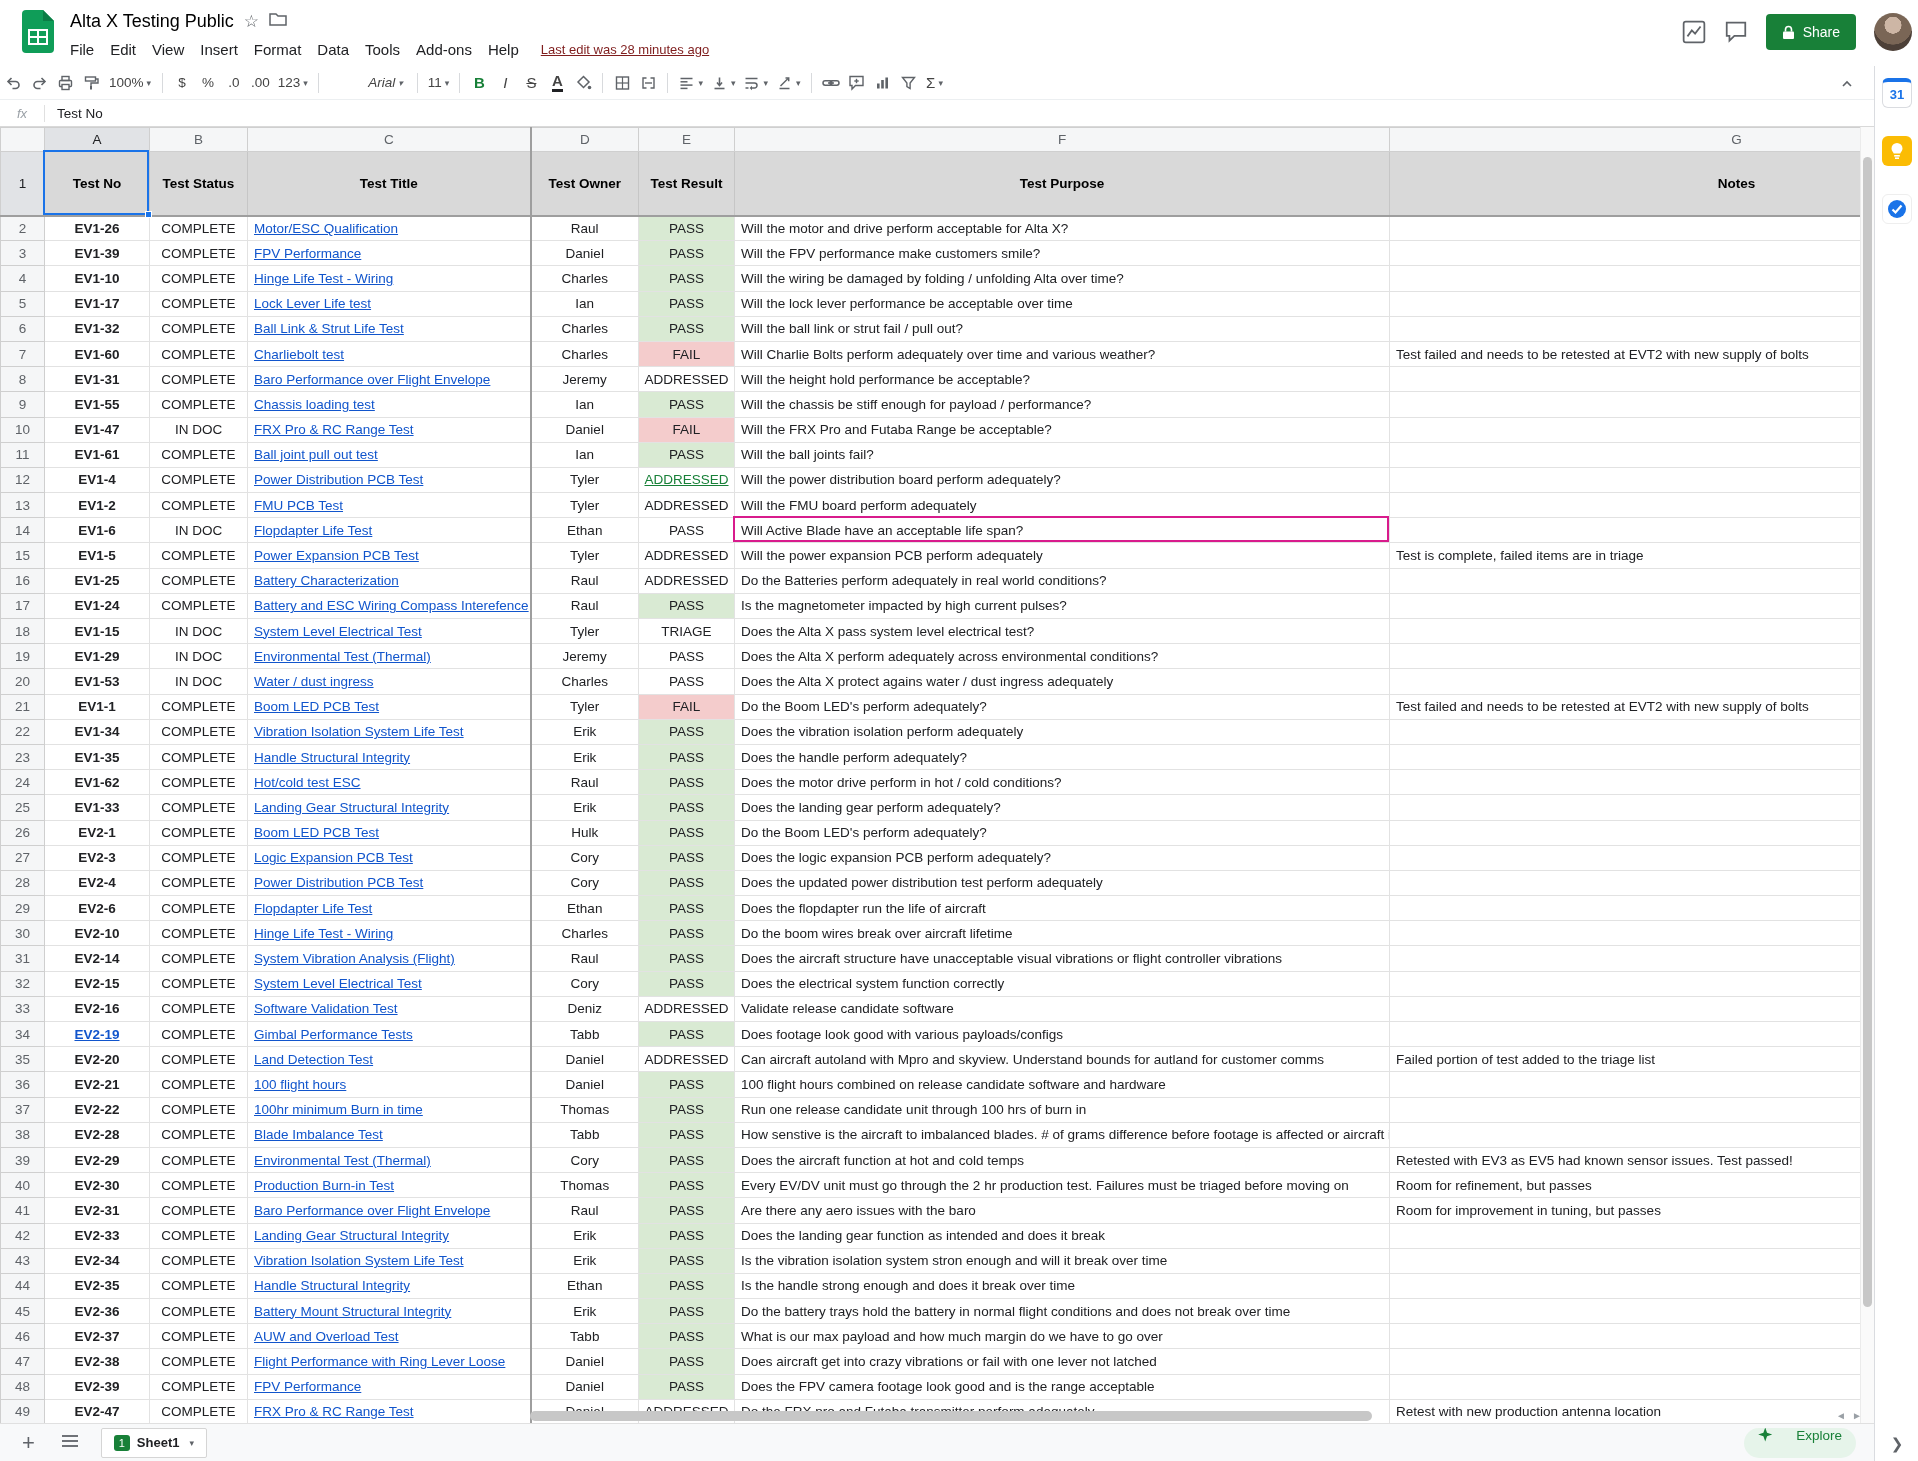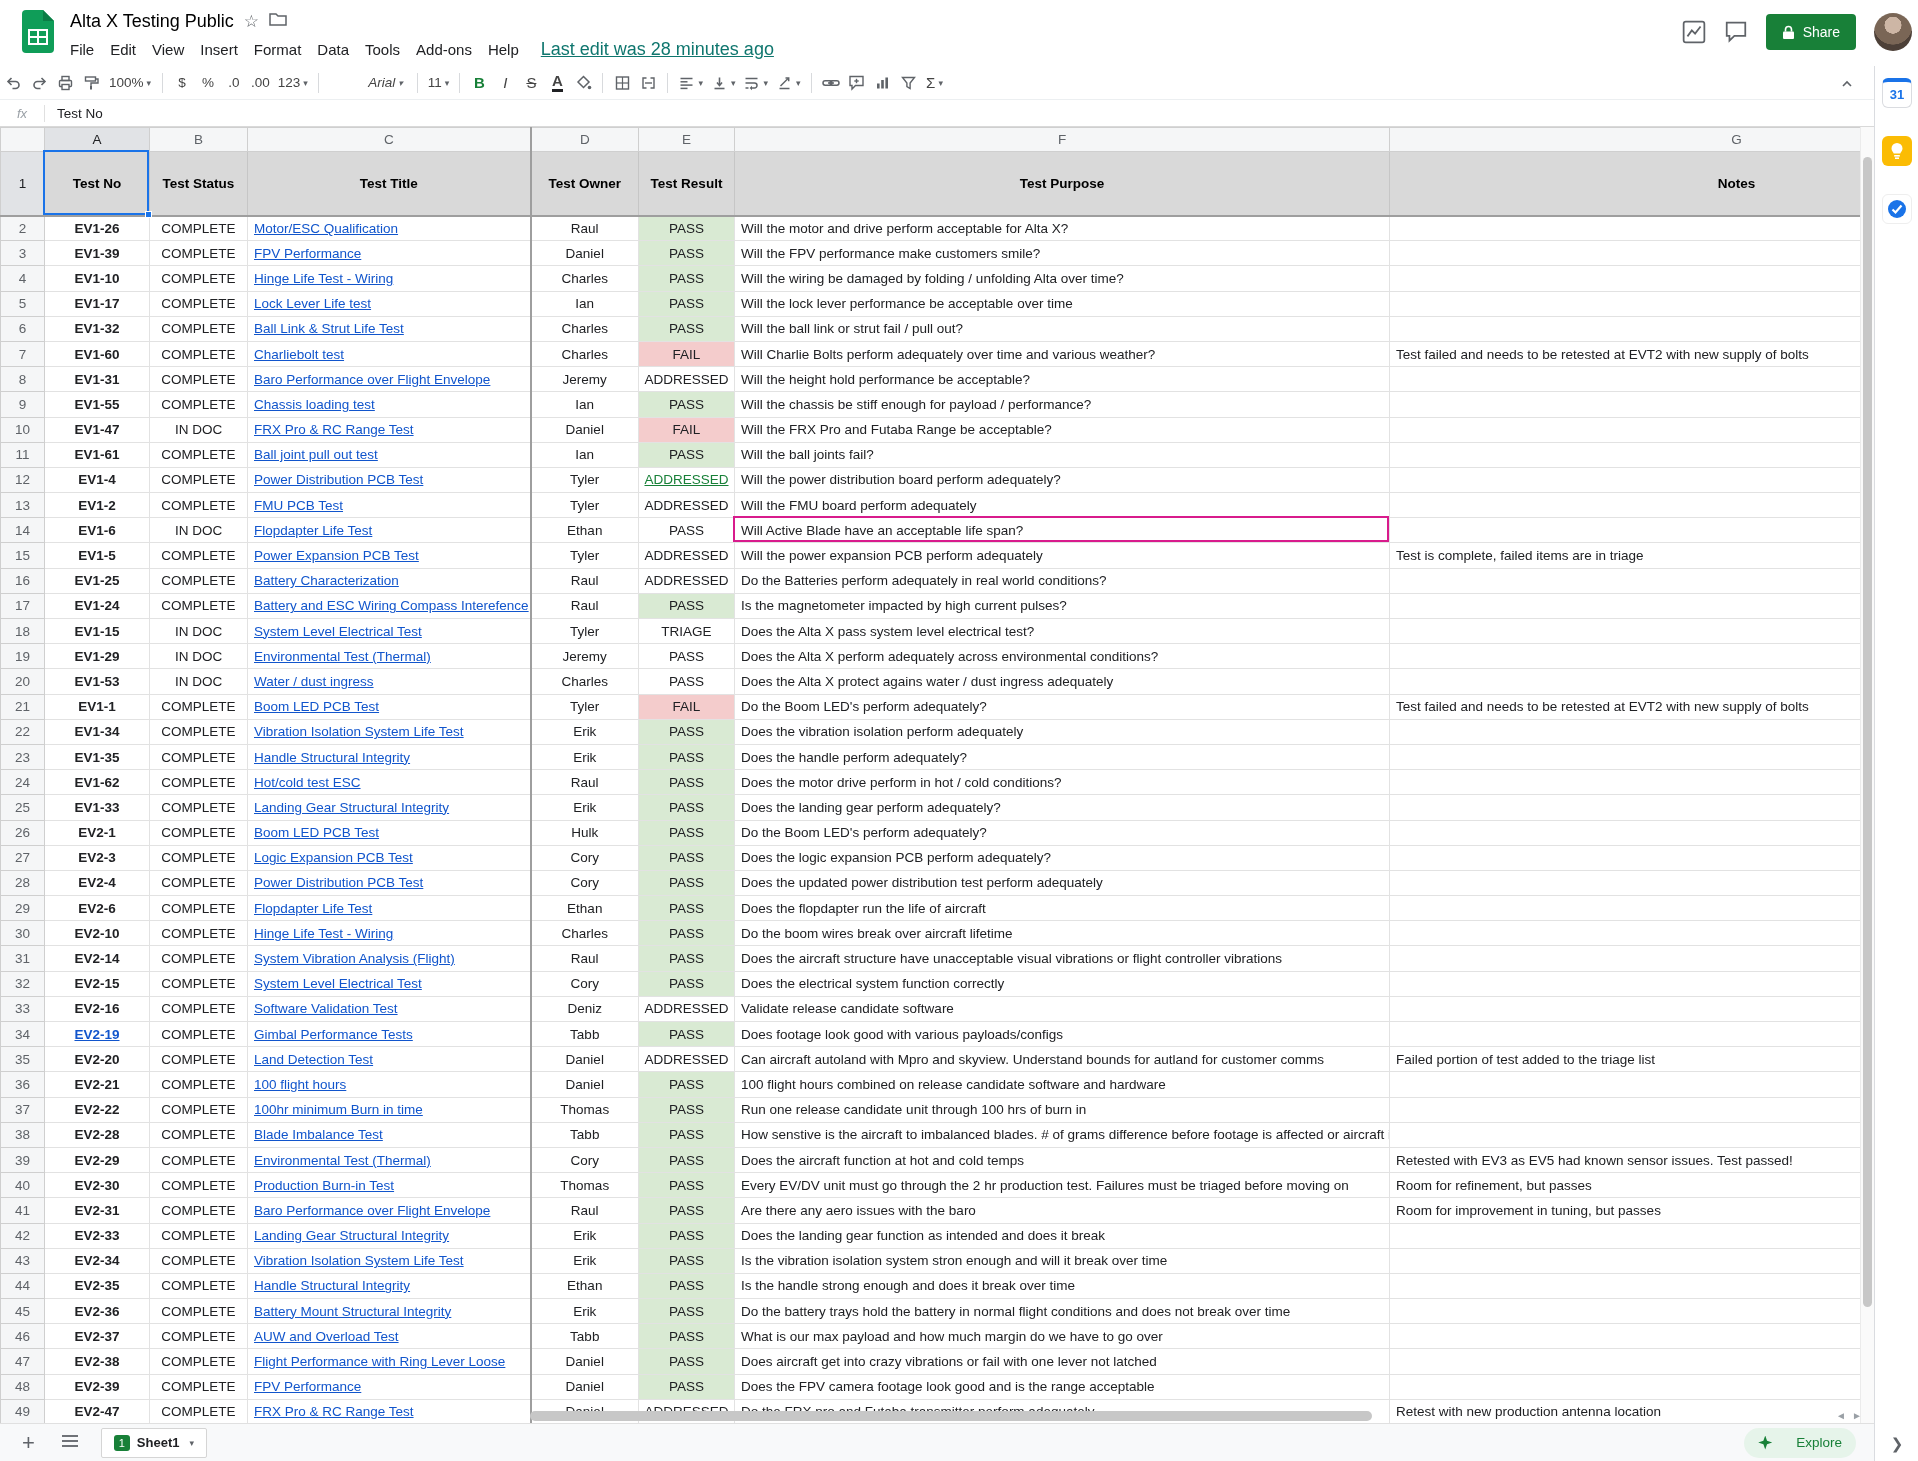--- a/index.html
+++ b/index.html
@@ -8,21 +8,21 @@
   #app { position:relative; width:1918px; height:1461px; }
 
   
   .titlebar { position:absolute; top:0; left:0; width:1918px; height:66px; background:#fff; }
   .logo { position:absolute; left:22px; top:10px; }
   .title-row { position:absolute; left:70px; top:8px; height:26px; display:flex; align-items:center; gap:10px; }
   .doc-title { font-size:18px; color:#000; white-space:nowrap; }
   .star { font-size:17px; color:#5f6368; line-height:1; }
   .menubar { position:absolute; left:62px; top:36px; height:26px; display:flex; align-items:center; }
   .menu-item { font-size:15px; color:#202124; padding:3px 8px; border-radius:3px; cursor:default; }
-  .last-edit { font-size:18px; color:#0f766e; text-decoration:underline; margin-left:14px; white-space:nowrap; }
+  .last-edit { font-size:13px; color:#7f1d1d; text-decoration:underline; margin-left:14px; white-space:nowrap; }
   .top-right { position:absolute; right:6px; top:13px; display:flex; align-items:center; gap:18px;padding-left:7px; }
   .share-btn { display:flex; align-items:center; gap:8px; background:#188038; color:#fff;
                border-radius:4px; height:36px; padding:0 16px; font-size:14px; }
   .avatar { width:38px; height:38px; border-radius:50%;
             background: radial-gradient(circle at 50% 32%, #cdb6a5 0 26%, #7a6656 27% 60%, #4d4038 61%); }
   .tr-icon { display:flex; align-items:center; }
 
   
   .toolbar { position:absolute; top:66px; left:0; width:1874px; height:34px; background:#fff;
              display:flex; align-items:center; border-bottom:1px solid #eceff1; }
@@ -91,21 +91,21 @@
   
   .bottombar { position:absolute; top:1423px; left:0; width:1874px; height:38px; background:#f8f9fa;
                border-top:1px solid #e0e0e0; display:flex; align-items:center; }
   .bb-plus { font-size:22px; color:#5f6368; padding:0 14px 0 22px; line-height:1; }
   .bb-menu { color:#5f6368; padding:0 12px; }
   .sheet-tab { display:flex; align-items:center; gap:7px; background:#fff; border:1px solid #d5d5d5;
                height:30px; padding:0 12px; margin-left:10px; border-radius:2px; }
   .tab-badge { width:16px; height:16px; background:#188038; color:#fff; border-radius:3px;
                font-size:11px; display:flex; align-items:center; justify-content:center; }
   .tab-label { font-size:13px; font-weight:bold; color:#202124; }
-  .explore { position:absolute; right:18px; display:flex; align-items:center; gap:24px;
+  .explore { position:absolute; right:18px; display:flex; gap:24px;
              background:#e6f4ea; border-radius:16px; height:30px; padding:0 14px;
              color:#188038; font-size:13.5px; }
   .explore-ic { width:14px; height:14px; background:#188038;
                 clip-path: polygon(50% 0, 63% 37%, 100% 50%, 63% 63%, 50% 100%, 37% 63%, 0 50%, 37% 37%); }
 
   
   .sidestrip { position:absolute; top:66px; right:0; width:44px; height:1395px; background:#fff;
                border-left:1px solid #dadce0; }
   .ss-icon { position:absolute; left:7px; width:30px; height:30px; border-radius:6px;
              display:flex; align-items:center; justify-content:center; }

